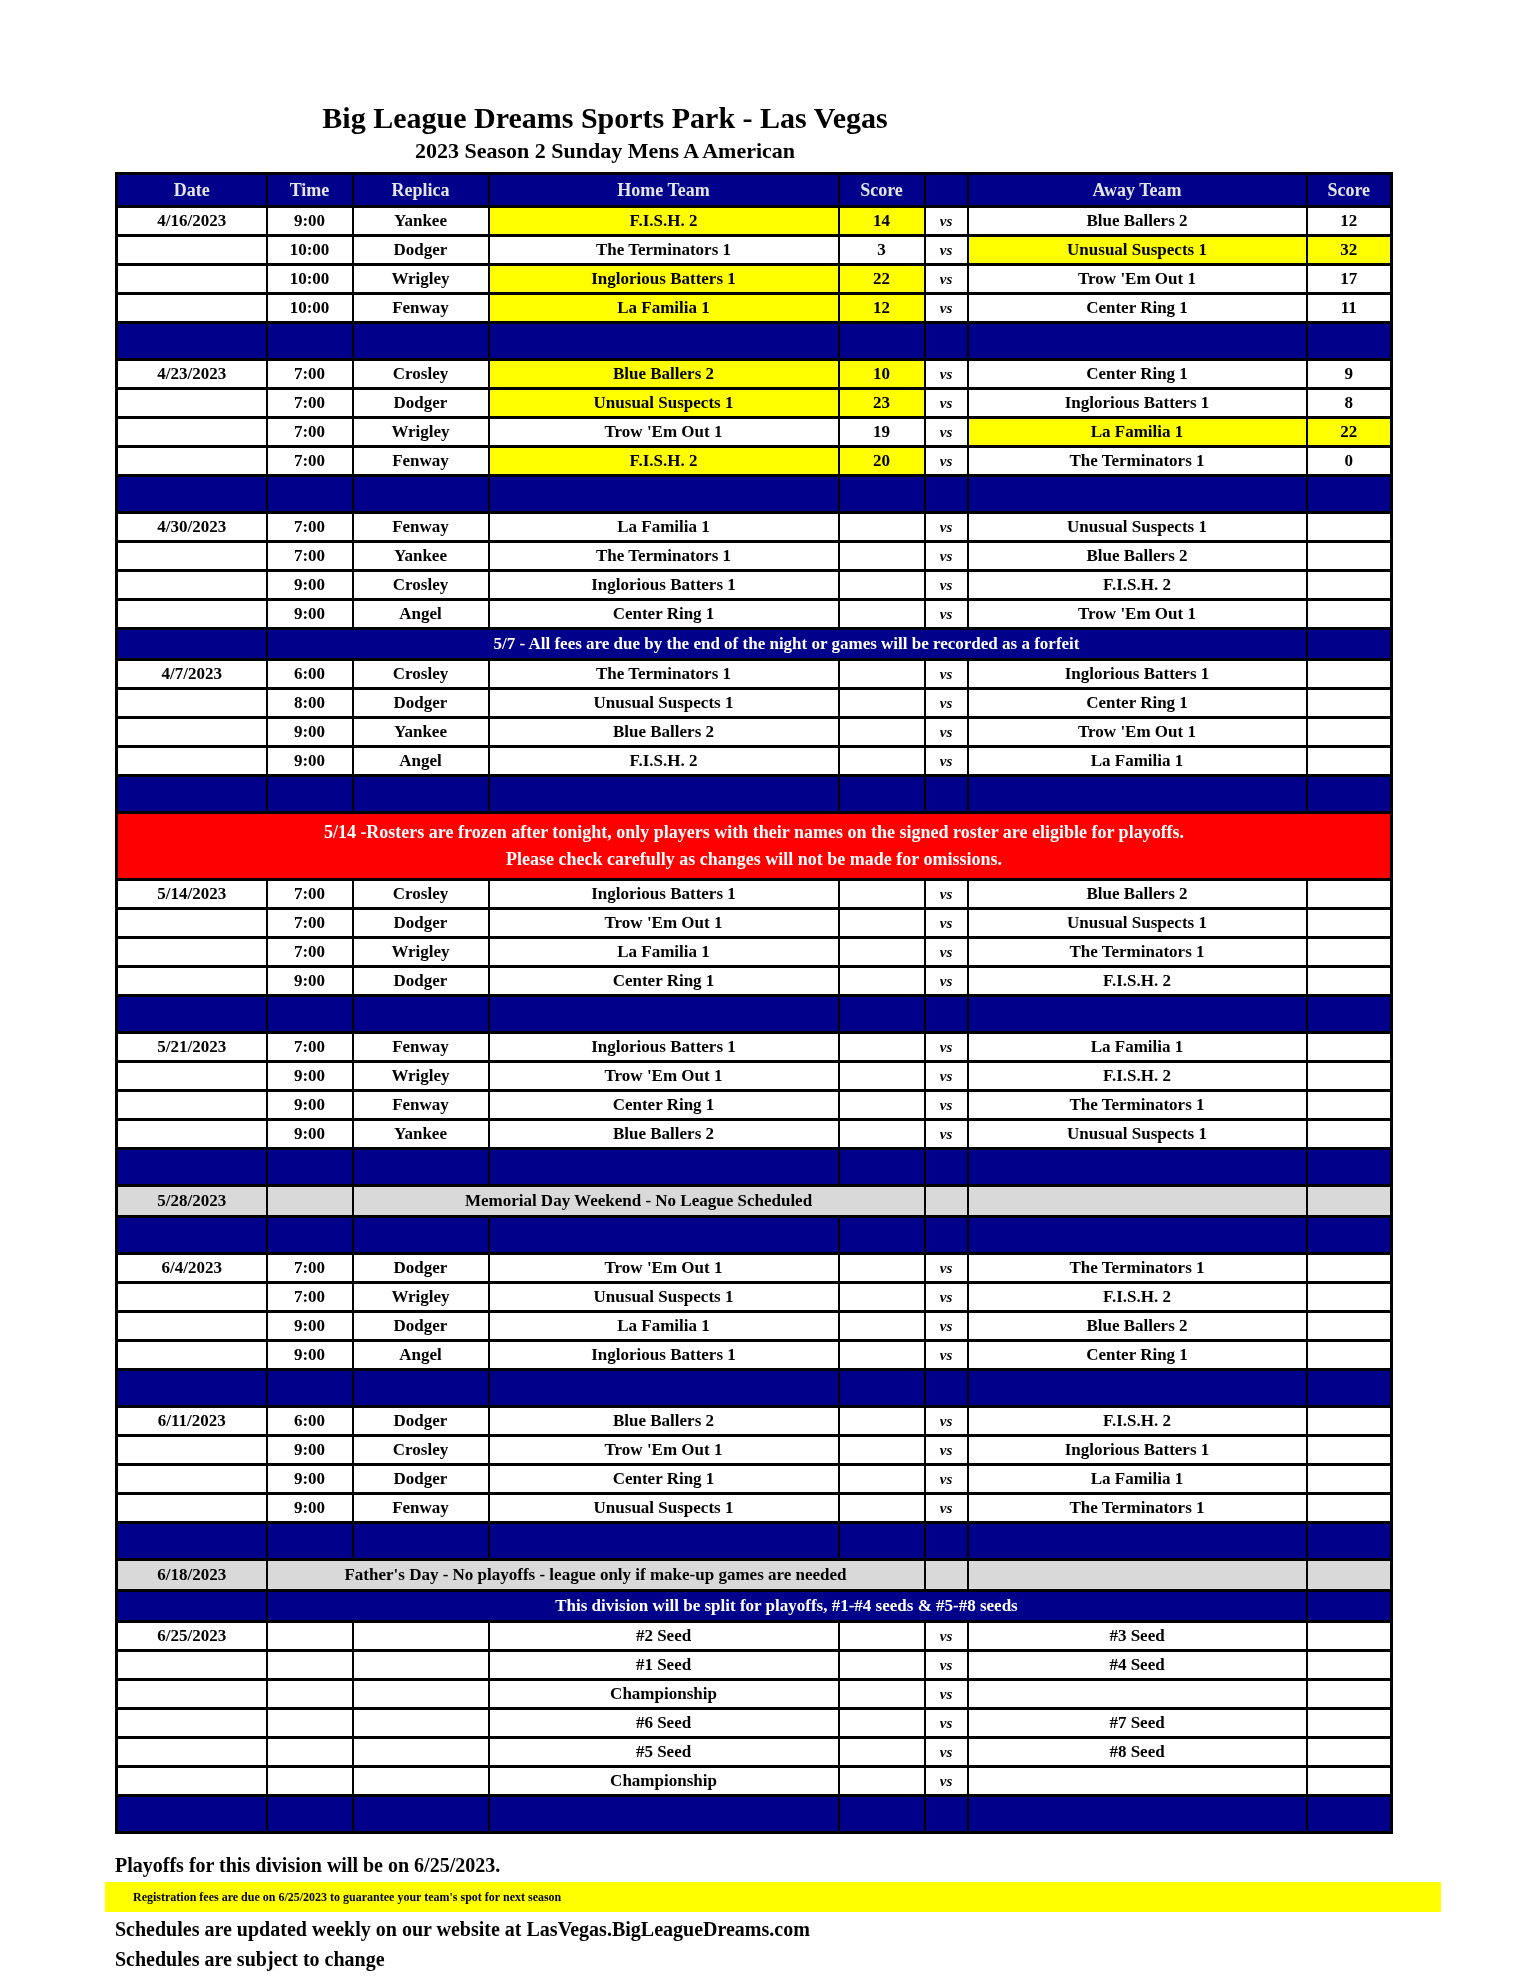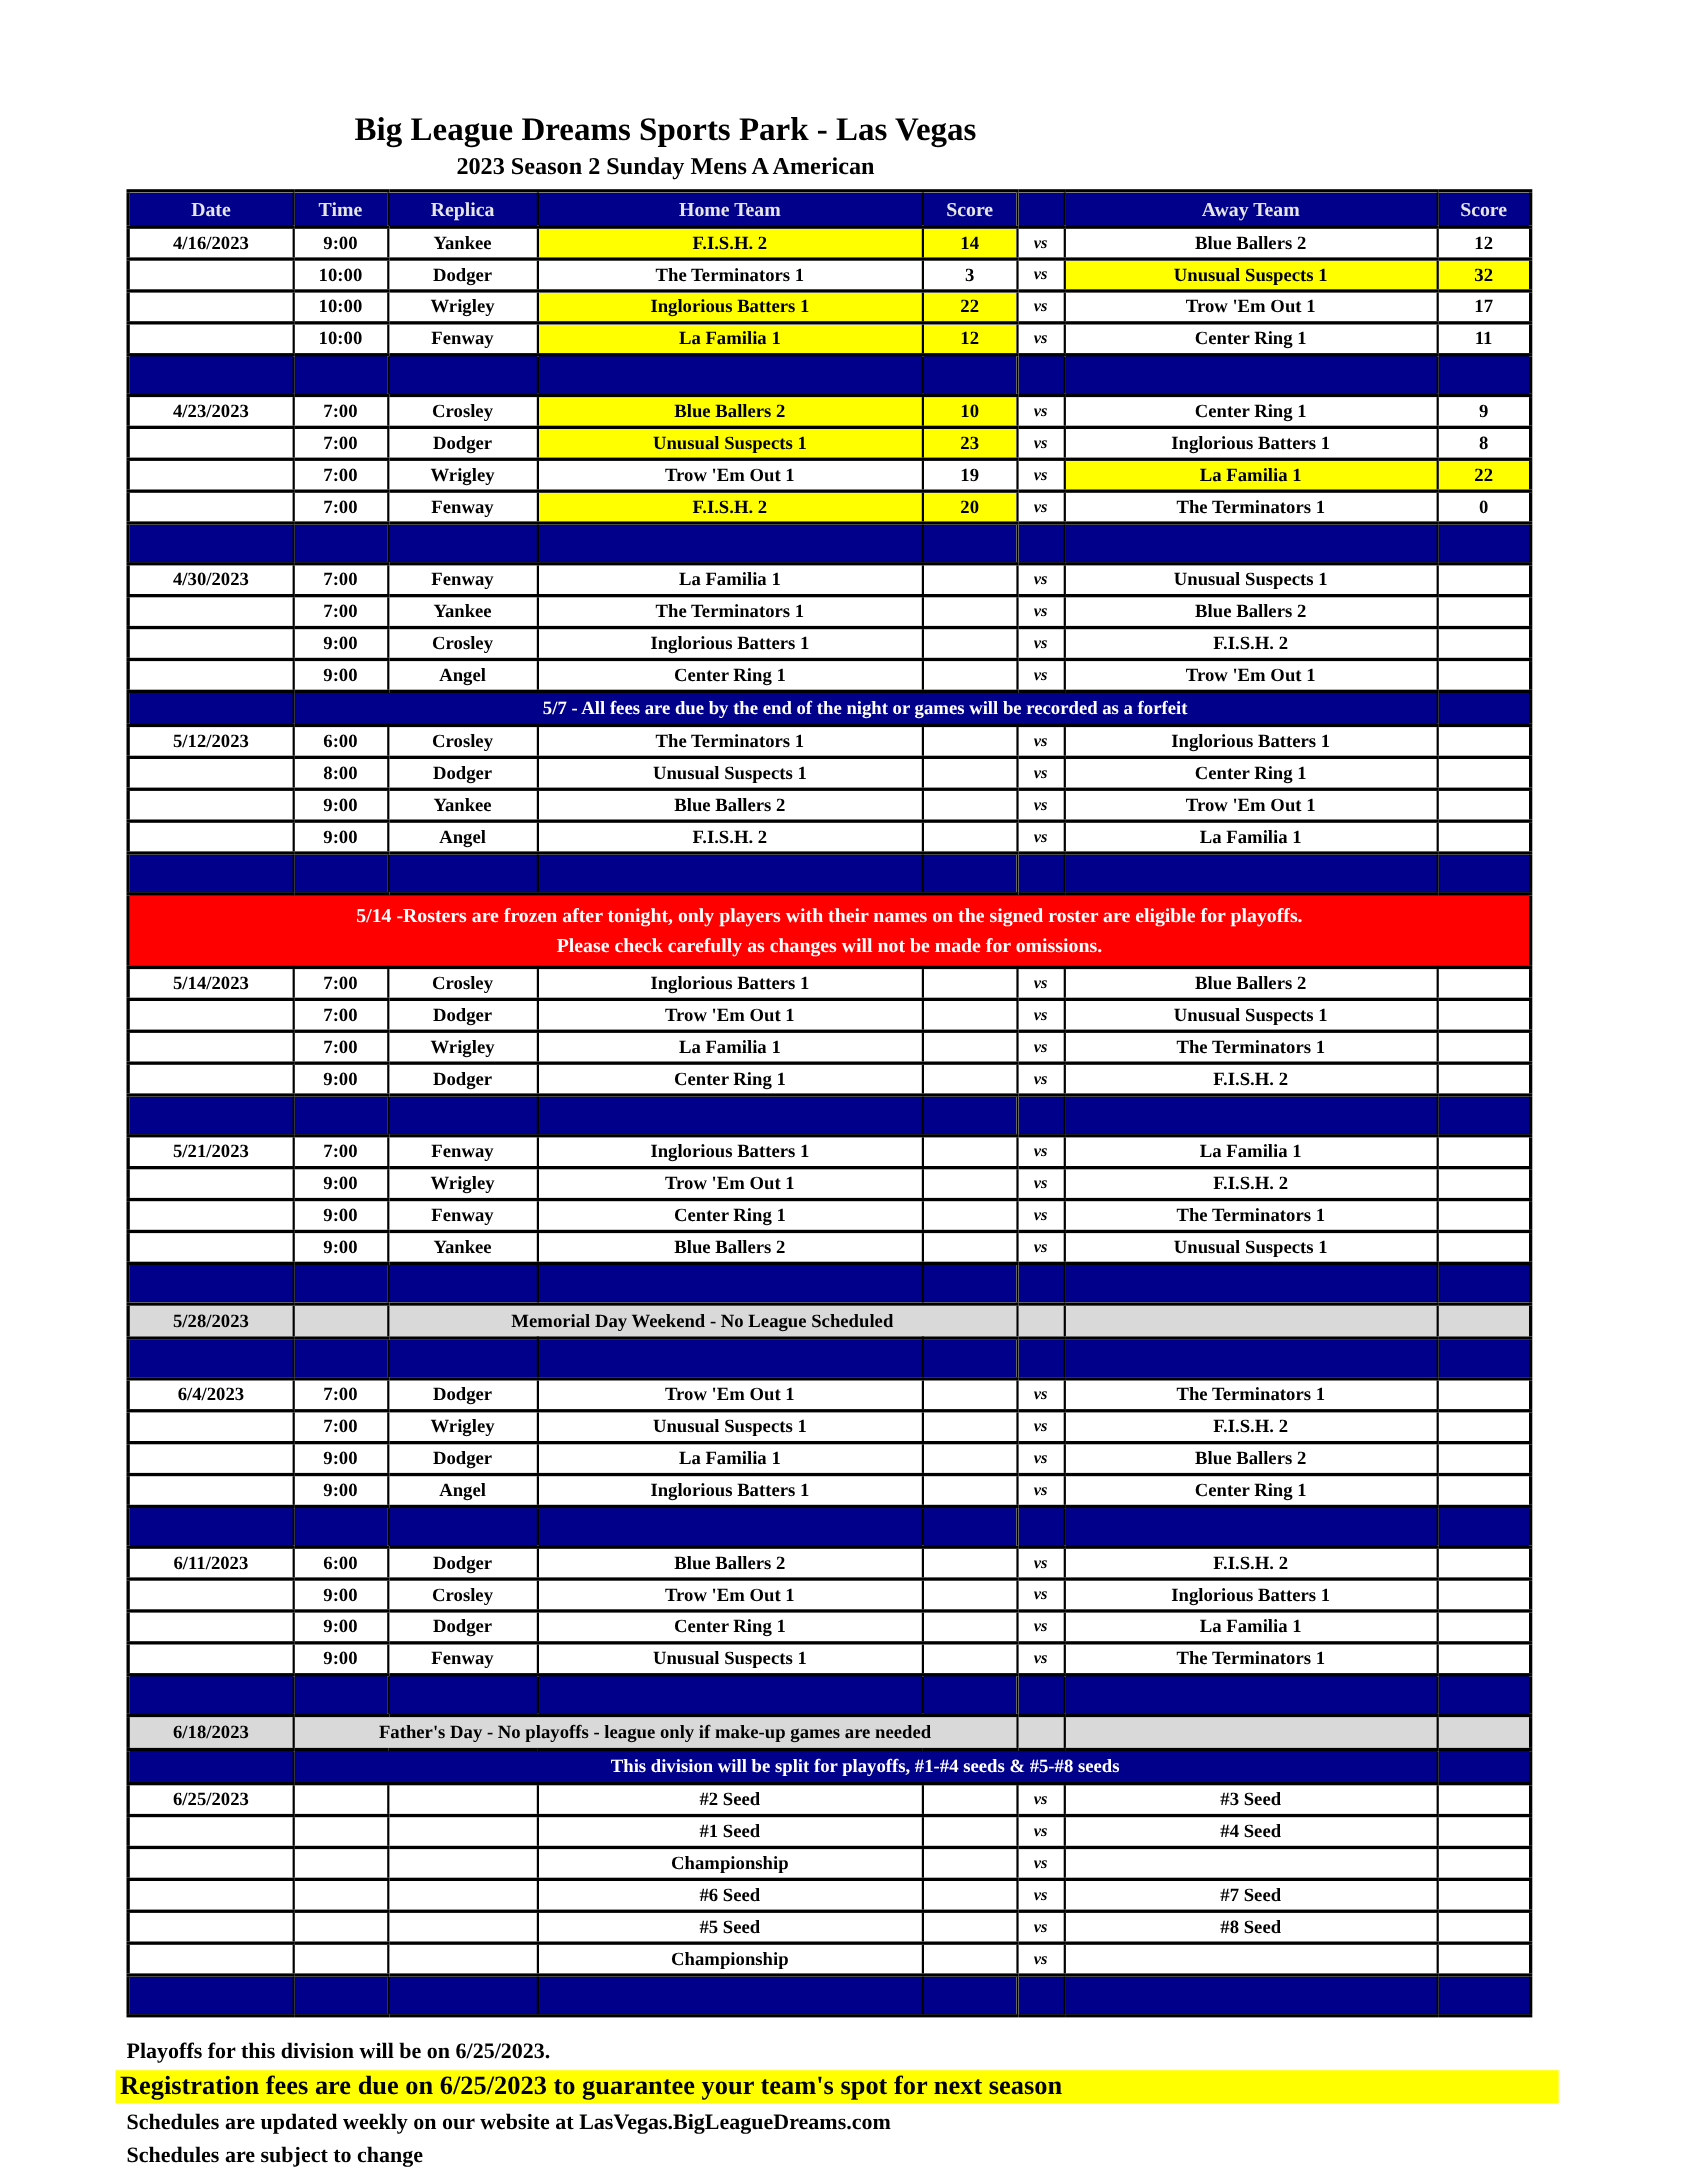--- a/index.html
+++ b/index.html
@@ -20,21 +20,21 @@
   tr.noteblue td{height:28px;background:var(--header-blue,#00008B);}
   td.notetext{color:#fff;font-size:17px;}
   tr.notered td{height:64px;background:var(--note-red,#FF0000);color:#fff;font-size:18px;line-height:27px;}
   tr.event td{height:28px;background:var(--event-gray,#D9D9D9);}
   td.bluecell{background:var(--header-blue,#00008B);}
   td.win{background:var(--highlight-yellow,#FFFF00);}
   td.vs{font-style:italic;font-size:15px;}
   .footer{margin-top:16px;}
   .f-line{margin-left:115px;font-size:20px;font-weight:bold;line-height:30px;font-family:Liberation Serif, serif;}
   .f-band{margin-left:105px;width:1308px;background:var(--highlight-yellow,#FFFF00);
-    padding-left:4px;font-size:24px;font-weight:bold;line-height:30px;margin-bottom:2px;margin-top:2px;}
+    padding-left:28px;font-size:12px;font-weight:bold;line-height:30px;margin-bottom:2px;margin-top:2px;}
 </style>
 </head>
 <body>
 
 <div class="page">
 
   <div class="titleblock">
     <div class="title">Big League Dreams Sports Park - Las Vegas</div>
     <div class="subtitle">2023 Season 2 Sunday Mens A American</div>
   </div>
@@ -202,21 +202,21 @@
           <td class="vs">vs</td>
           <td>Trow 'Em Out 1</td>
           <td></td>
         </tr>
         <tr class="noteblue">
           <td></td>
           <td colspan="6" class="notetext">5/7 - All fees are due by the end of the night or games will be recorded as a forfeit</td>
           <td></td>
         </tr>
         <tr class="game">
-          <td>5/12/2023</td>
+          <td>4/7/2023</td>
           <td>6:00</td>
           <td>Crosley</td>
           <td>The Terminators 1</td>
           <td></td>
           <td class="vs">vs</td>
           <td>Inglorious Batters 1</td>
           <td></td>
         </tr>
         <tr class="game">
           <td></td>

